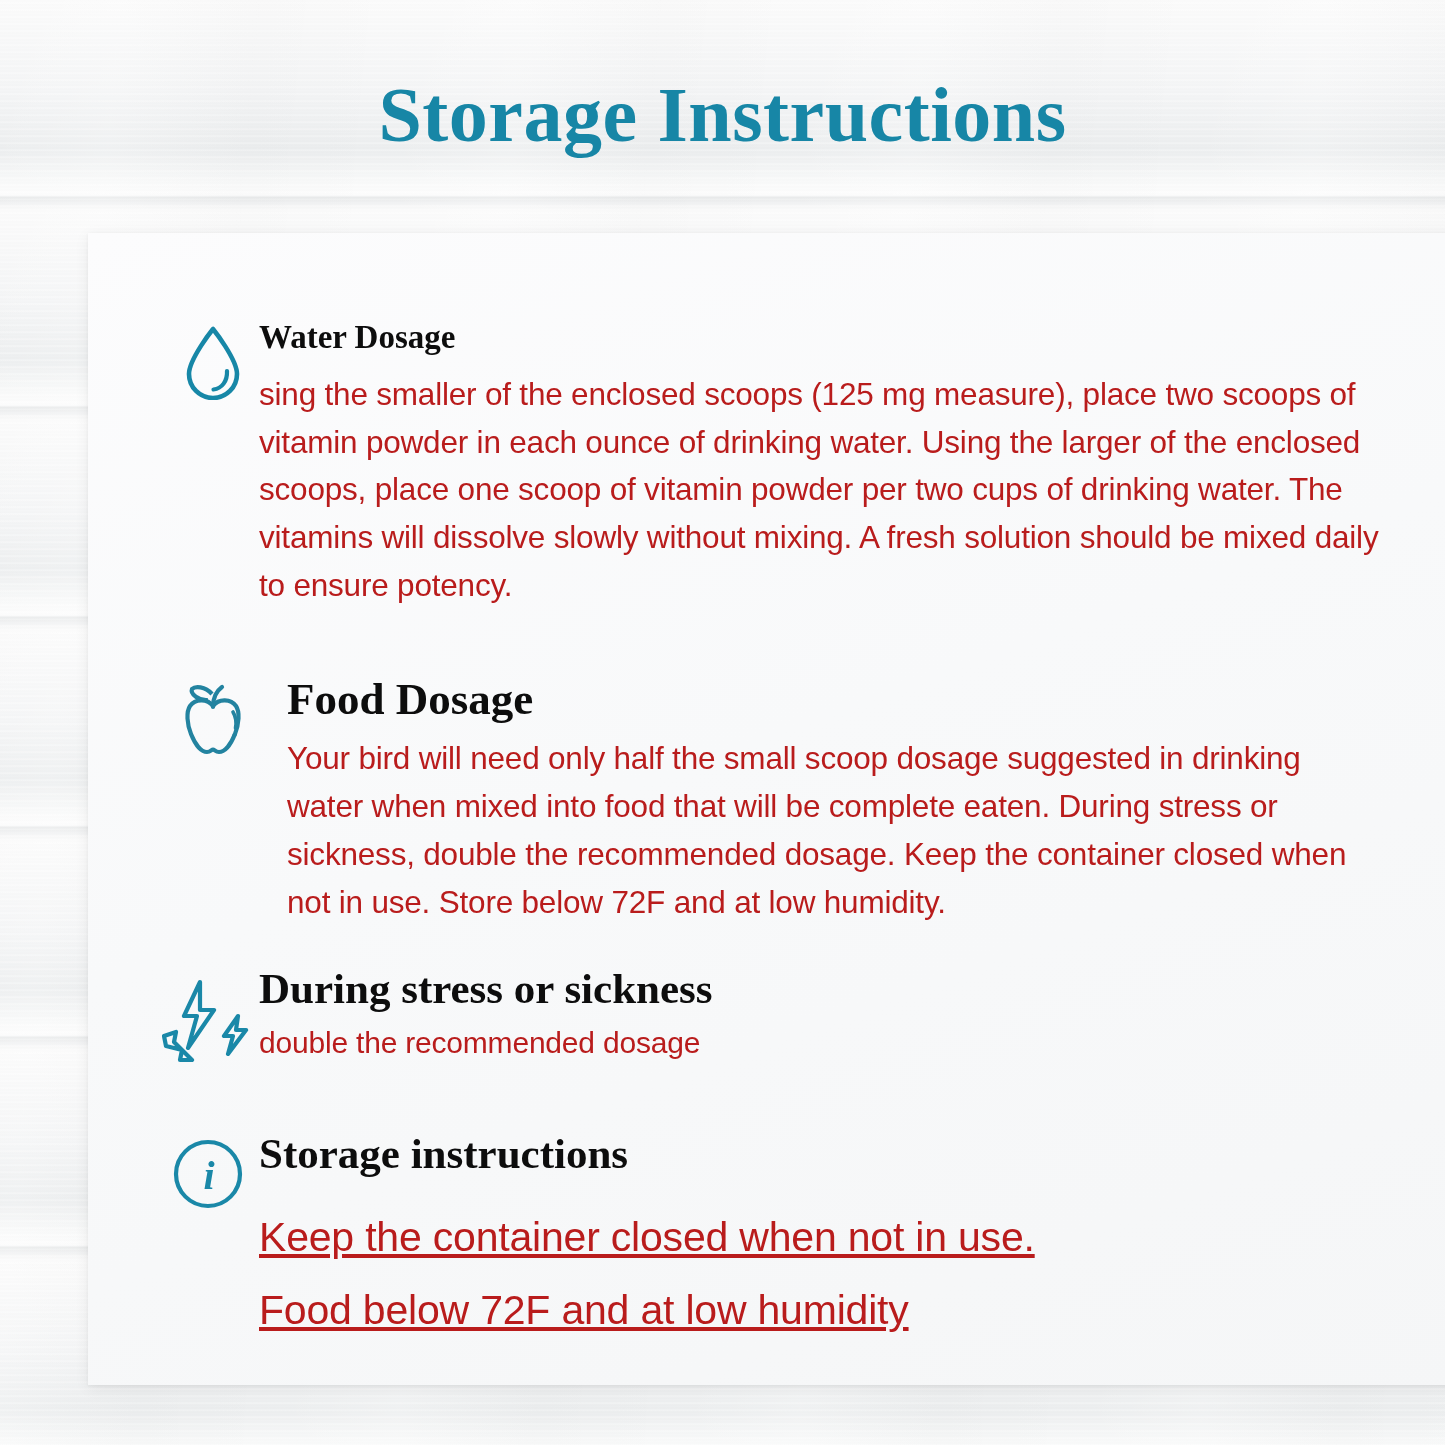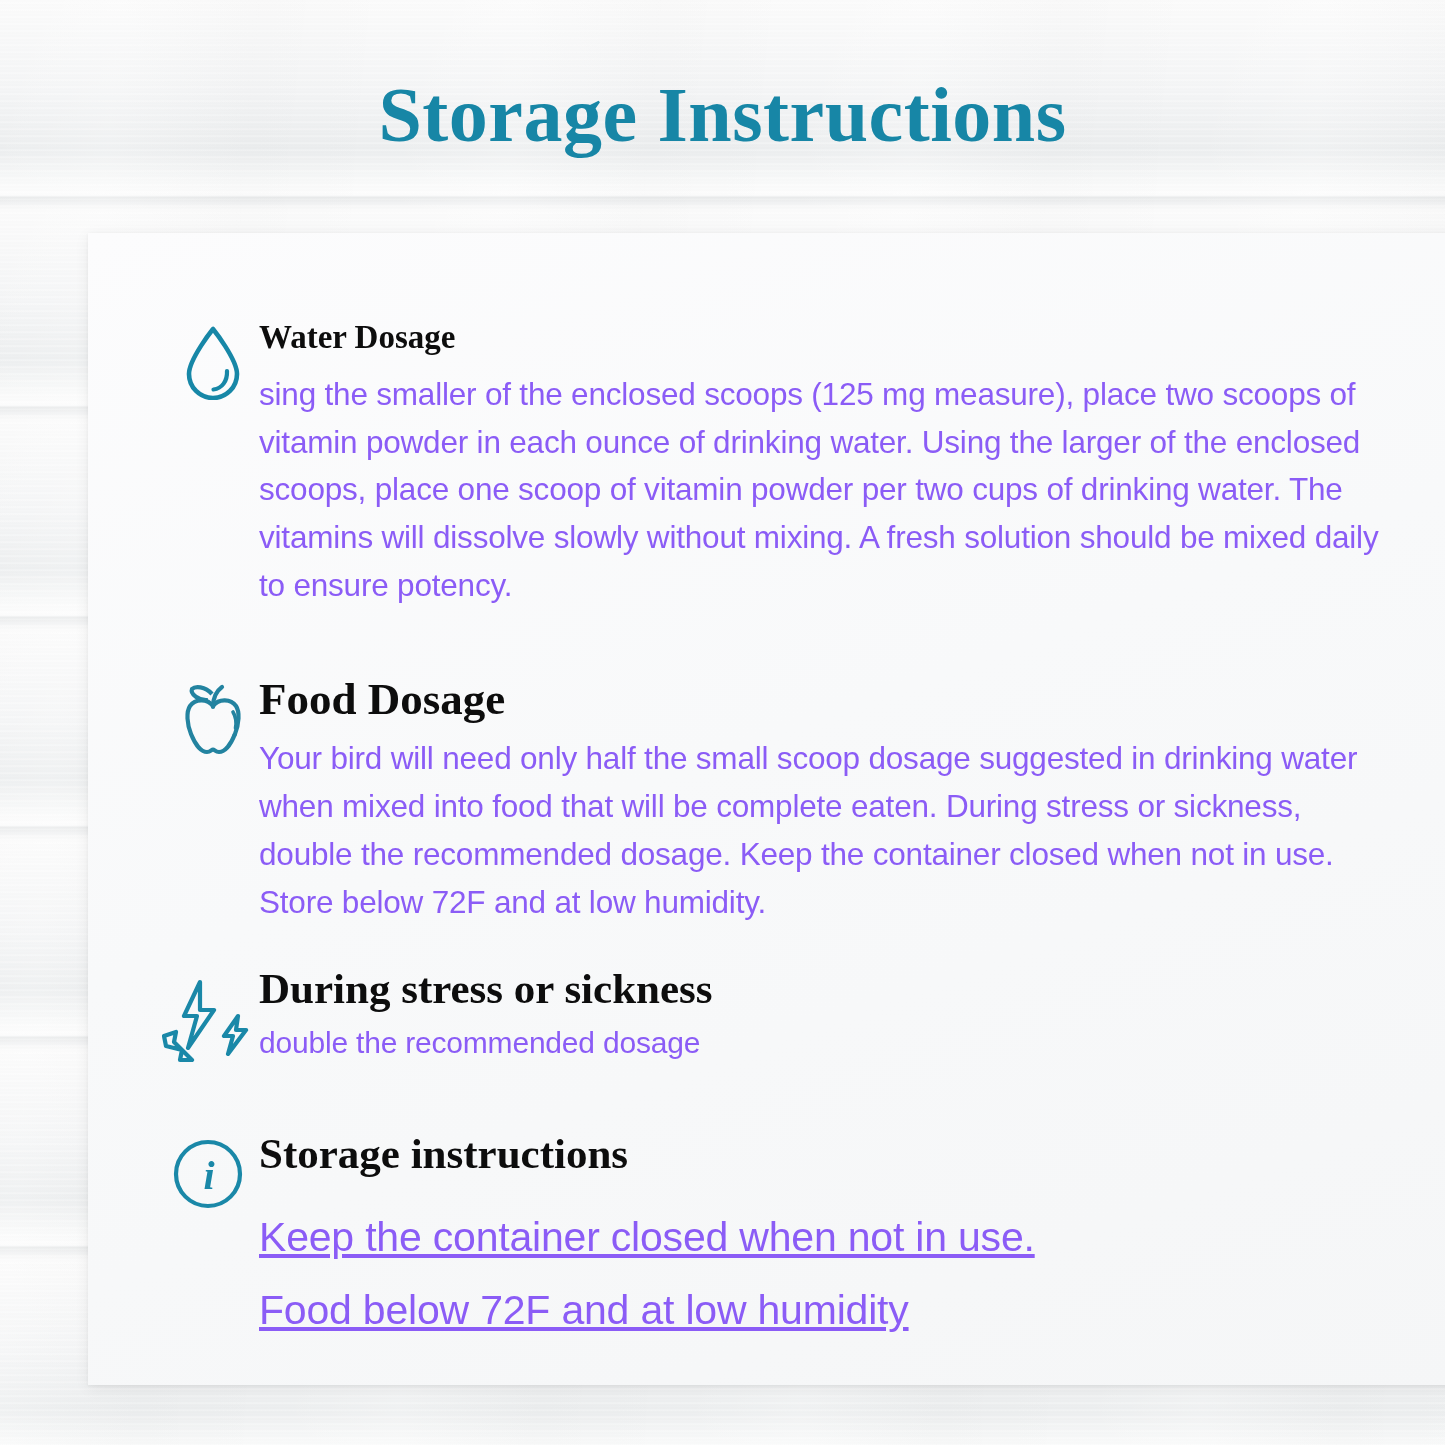--- a/index.html
+++ b/index.html
@@ -99,31 +99,31 @@
   .sec-body { flex: 1 1 auto; }
 
   .sec-heading {
     font-family: "Liberation Serif", "DejaVu Serif", serif;
     font-weight: bold;
     color: #0d0d0d;
     line-height: 1.05;
   }
   .sec-text {
     font-family: "Liberation Sans", sans-serif;
-    color: #8b5cf6;
+    color: #b91c1c;
     letter-spacing: -0.2px;
   }
 
   
   #section-water { left: 167px; top: 320px; width: 1245px; }
   #section-water .sec-heading { font-size: 33px; margin-bottom: 16px; }
   #section-water .sec-text { font-size: 31.5px; line-height: 1.52; }
 
   
-  #section-food { left: 167px; top: 676px; width: 1210px; }
+  #section-food { left: 167px; top: 676px; width: 1210px; gap: 28px; }
   #section-food .sec-heading { font-size: 45px; margin-bottom: 12px; }
   #section-food .sec-text { font-size: 31.5px; line-height: 1.52; }
 
   
   #section-stress { left: 157px; top: 966px; width: 900px; }
   #section-stress .sec-icon { width: 102px; padding-top: 8px; }
   #section-stress .sec-heading { font-size: 43px; margin-bottom: 10px; }
   #section-stress .sec-text { font-size: 30px; line-height: 1.45; }
 
   

